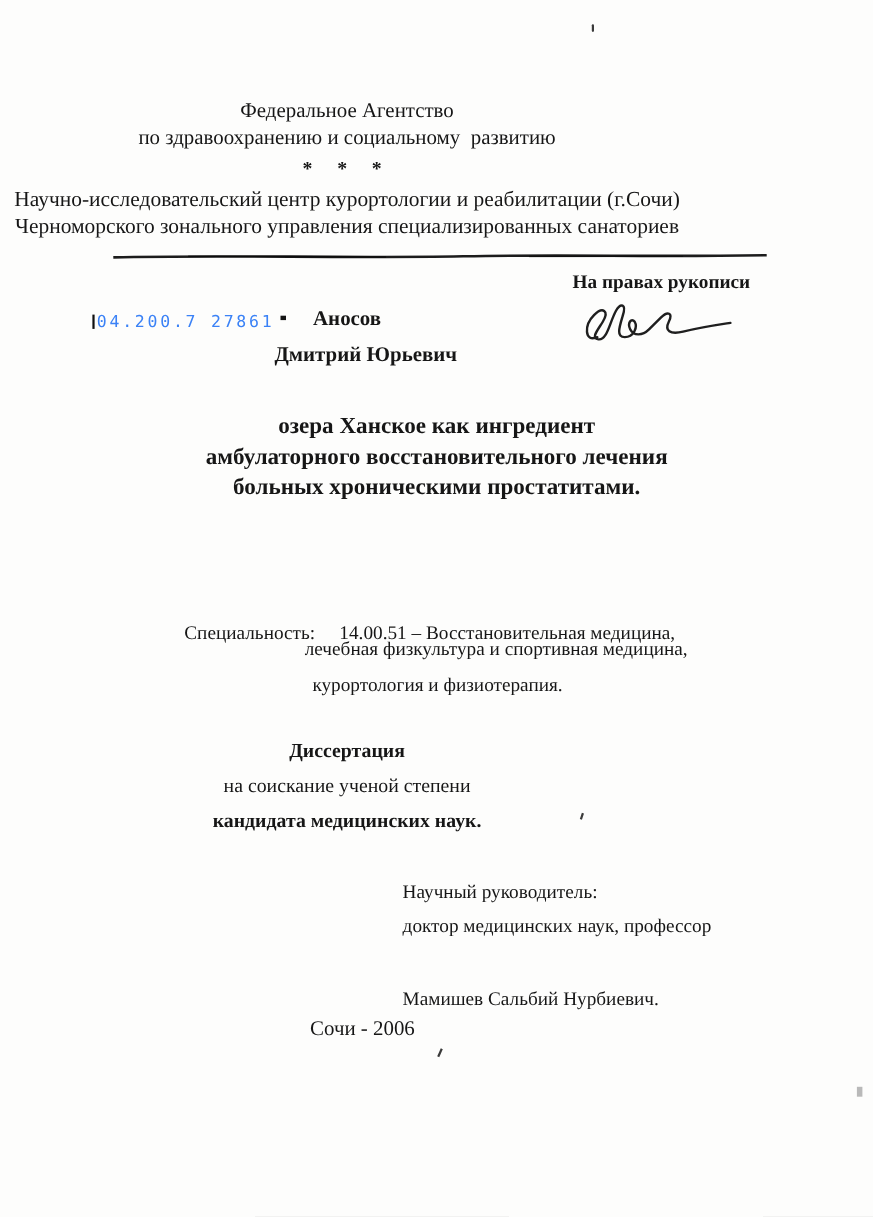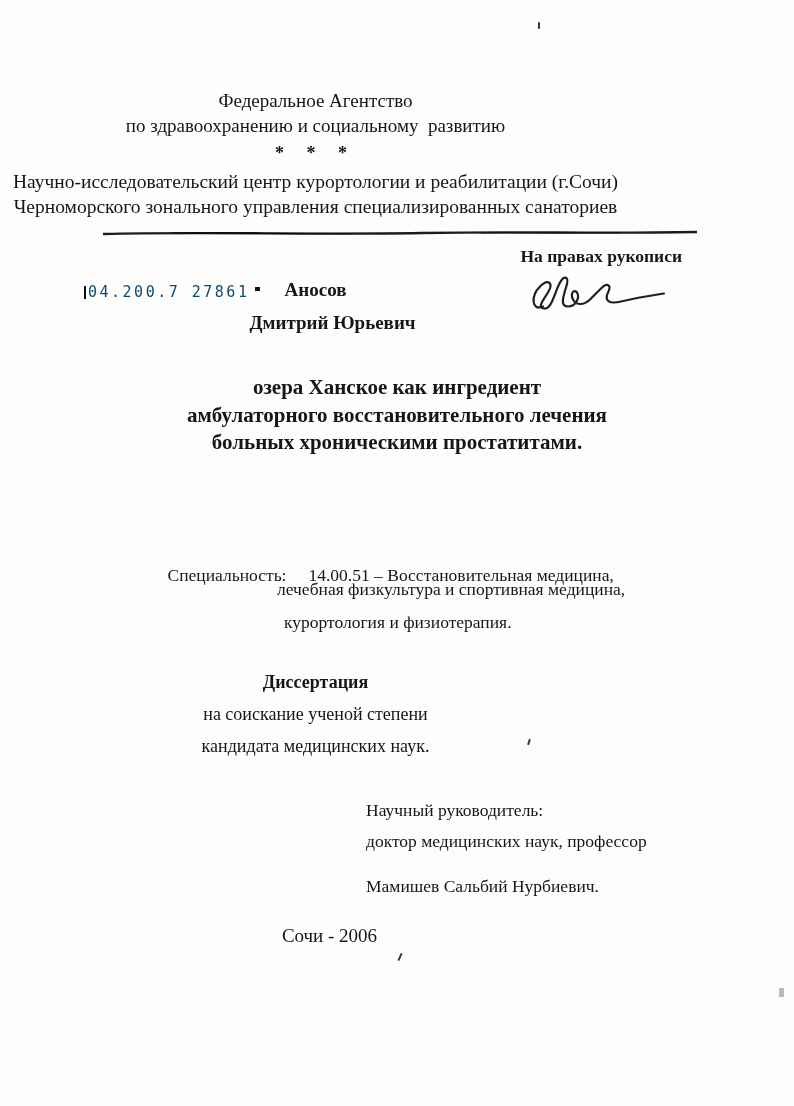--- a/index.html
+++ b/index.html
@@ -18,41 +18,41 @@
   .agency2{top:115px;font-size:19px;}
   .stars{top:143px;font-size:18px;font-weight:bold;letter-spacing:9px;}
   .inst1{top:171px;font-size:19.5px;}
   .inst2{top:196px;font-size:19.5px;}
   
   .divider{position:absolute;top:228px;left:101px;width:598px;height:10px;}
   
   .rights{top:246px;right:112px;font-size:17.5px;font-weight:bold;}
   .signature{position:absolute;top:261px;left:527px;width:140px;height:56px;}
   .stamp{position:absolute;top:283px;left:84px;font-family:"DejaVu Sans Mono",monospace;
-         font-size:15px;letter-spacing:2.5px;color:#0c4a6e;display:flex;align-items:center;}
+         font-size:15px;letter-spacing:2.5px;color:#3b82f6;display:flex;align-items:center;}
   .stamp-bar{display:inline-block;width:2px;height:13px;background:#101010;margin-right:2px;}
   .stamp-dot{display:inline-block;width:5px;height:4px;background:#141414;margin-left:6px;margin-top:-6px;}
   .author1{top:279px;font-size:19px;font-weight:bold;}
   .author2{top:312px;font-size:19px;font-weight:bold;padding-left:17px;}
   
   .title-block{position:absolute;top:374px;left:0;width:794px;text-align:center;
                font-size:21px;font-weight:bold;line-height:27.5px;}
   
   .spec1{top:544px;left:150px;font-size:17.5px;}
   .spec-label{margin-right:22px;}
   .spec2{top:579px;left:277px;font-size:17.5px;}
   .spec3{top:612px;left:284px;font-size:17.5px;}
   
   .diss1{top:672px;font-size:18px;font-weight:bold;}
   .diss2{top:704px;font-size:18px;font-weight:normal;}
-  .diss3{top:736px;font-size:18px;font-weight:normal;}
+  .diss3{top:736px;font-size:18px;font-weight:bold;}
   
   .sup1{top:800px;left:366px;font-size:17.5px;}
   .sup2{top:831px;left:366px;font-size:17.5px;}
-  .sup3{top:876px;left:366px;font-size:17.5px;}
+  .sup3{top:898px;left:366px;font-size:17.5px;}
   
   .city{top:925px;font-size:19px;padding-left:14px;}
   
   .speck{position:absolute;background:#3a3a3a;}
   .speck-top{top:22px;left:538px;width:2px;height:7px;border-radius:1px;}
   .speck-nauk{top:739px;left:528px;width:2px;height:6px;transform:rotate(18deg);}
   .speck-city{top:953px;left:399px;width:2px;height:8px;transform:rotate(24deg);}
   .speck-br{top:988px;left:779px;width:5px;height:9px;background:#b9b9b9;}
 </style>
 </head>

